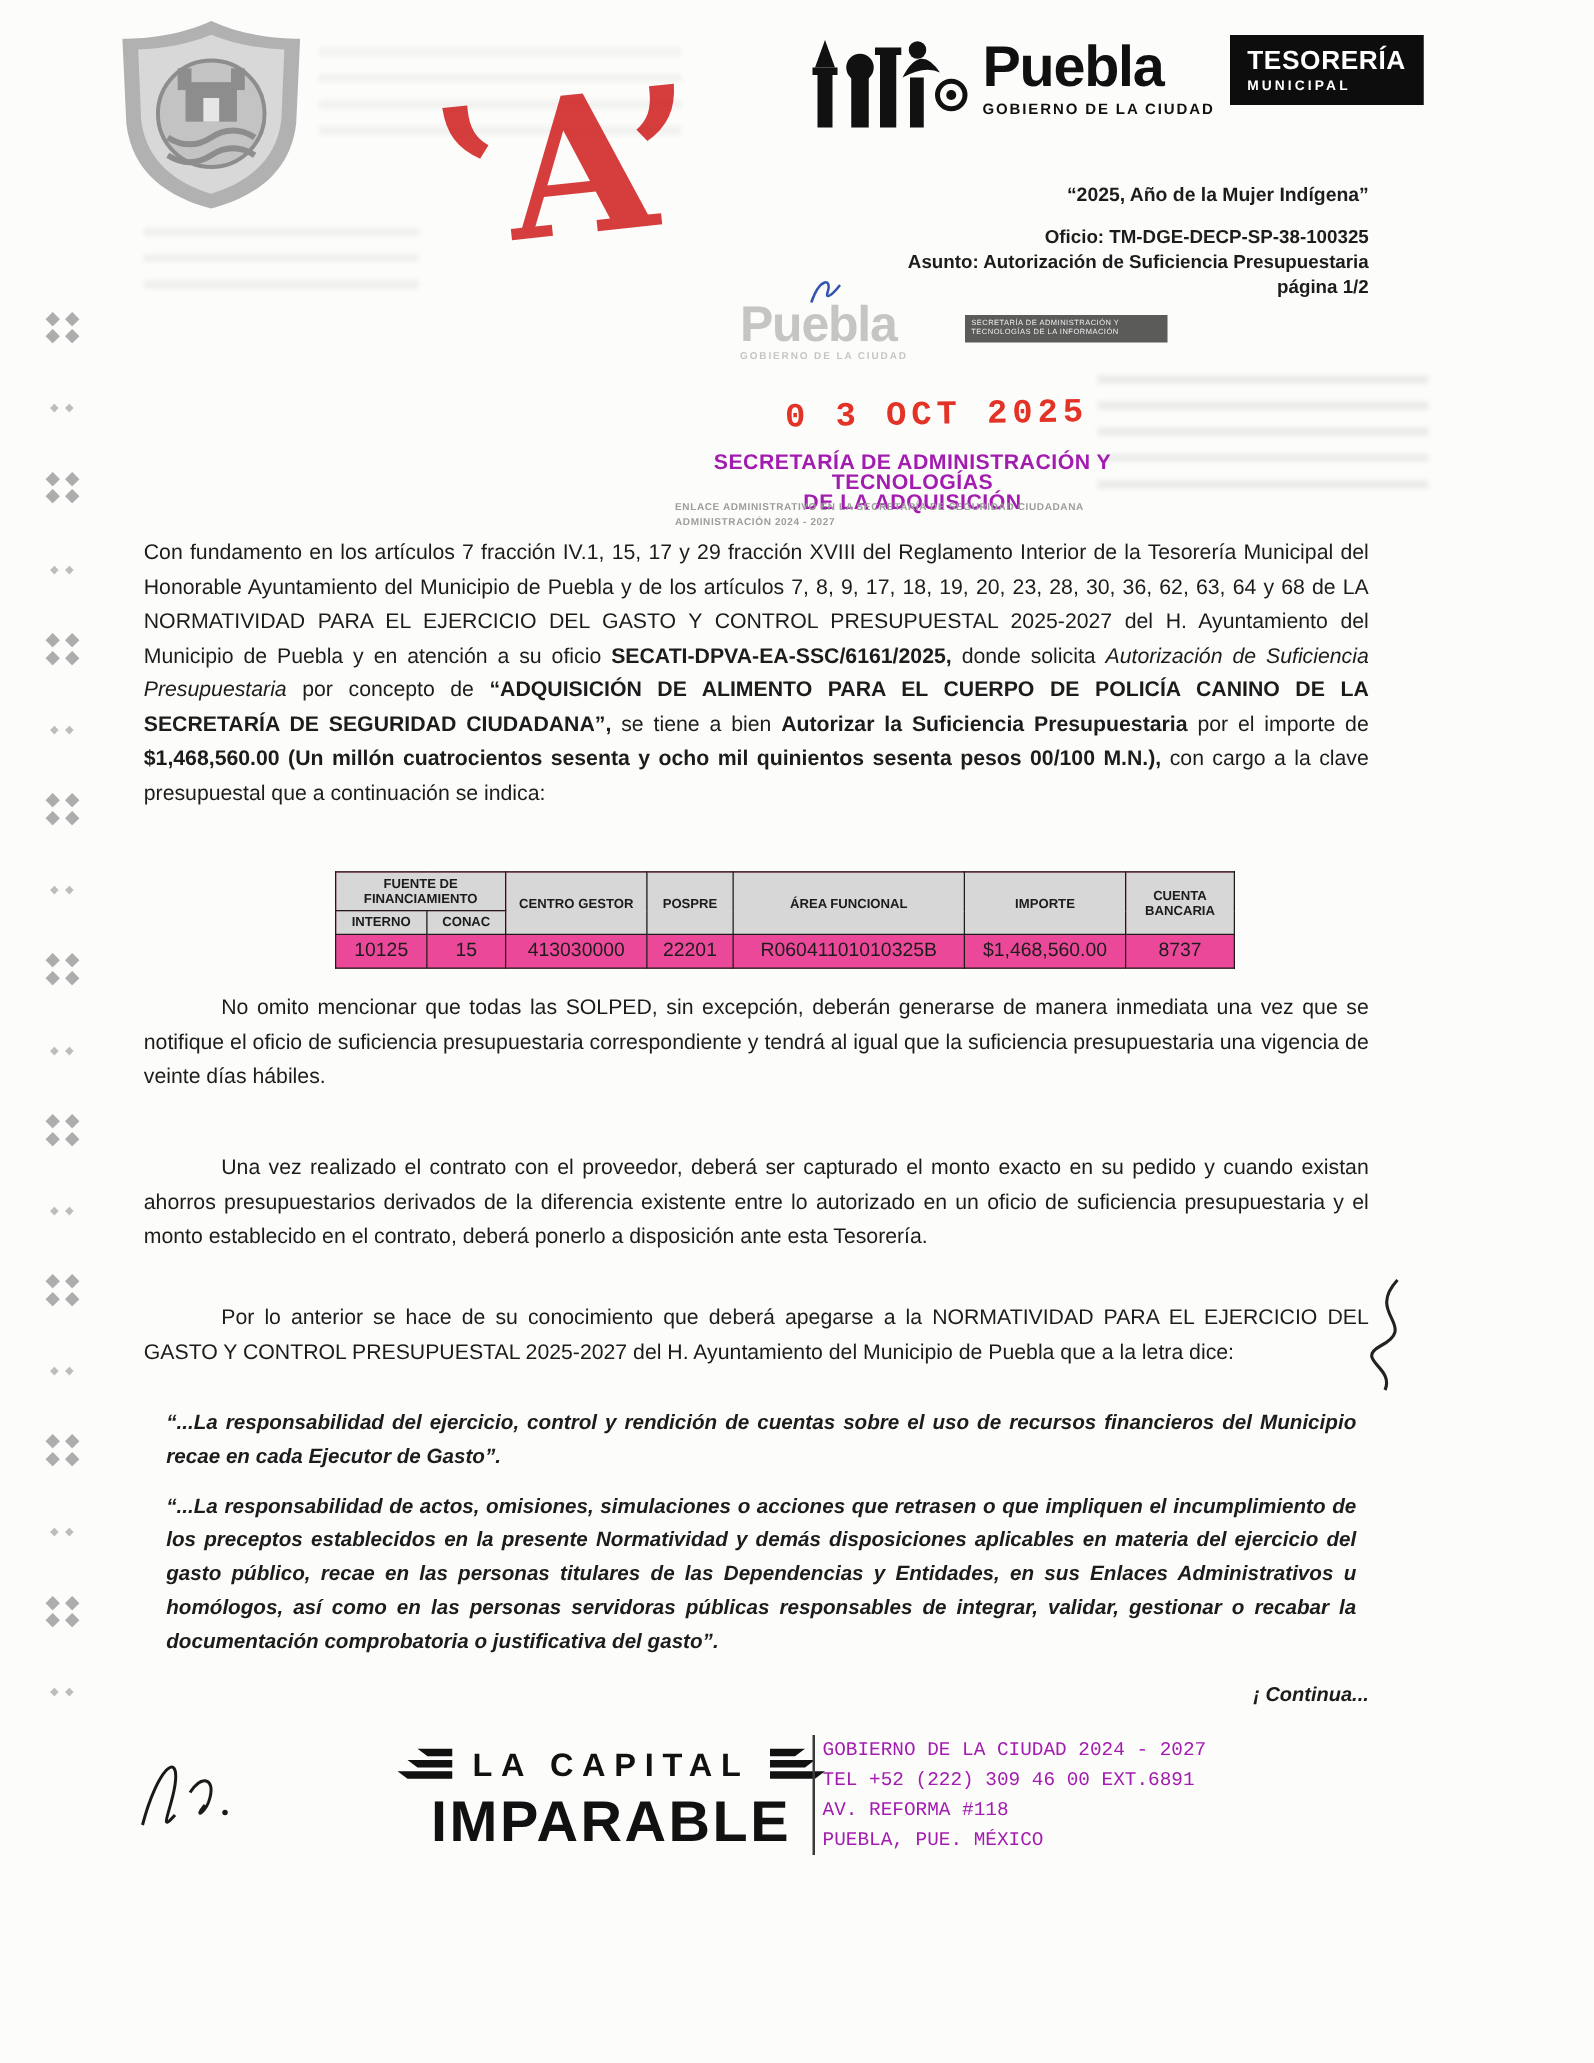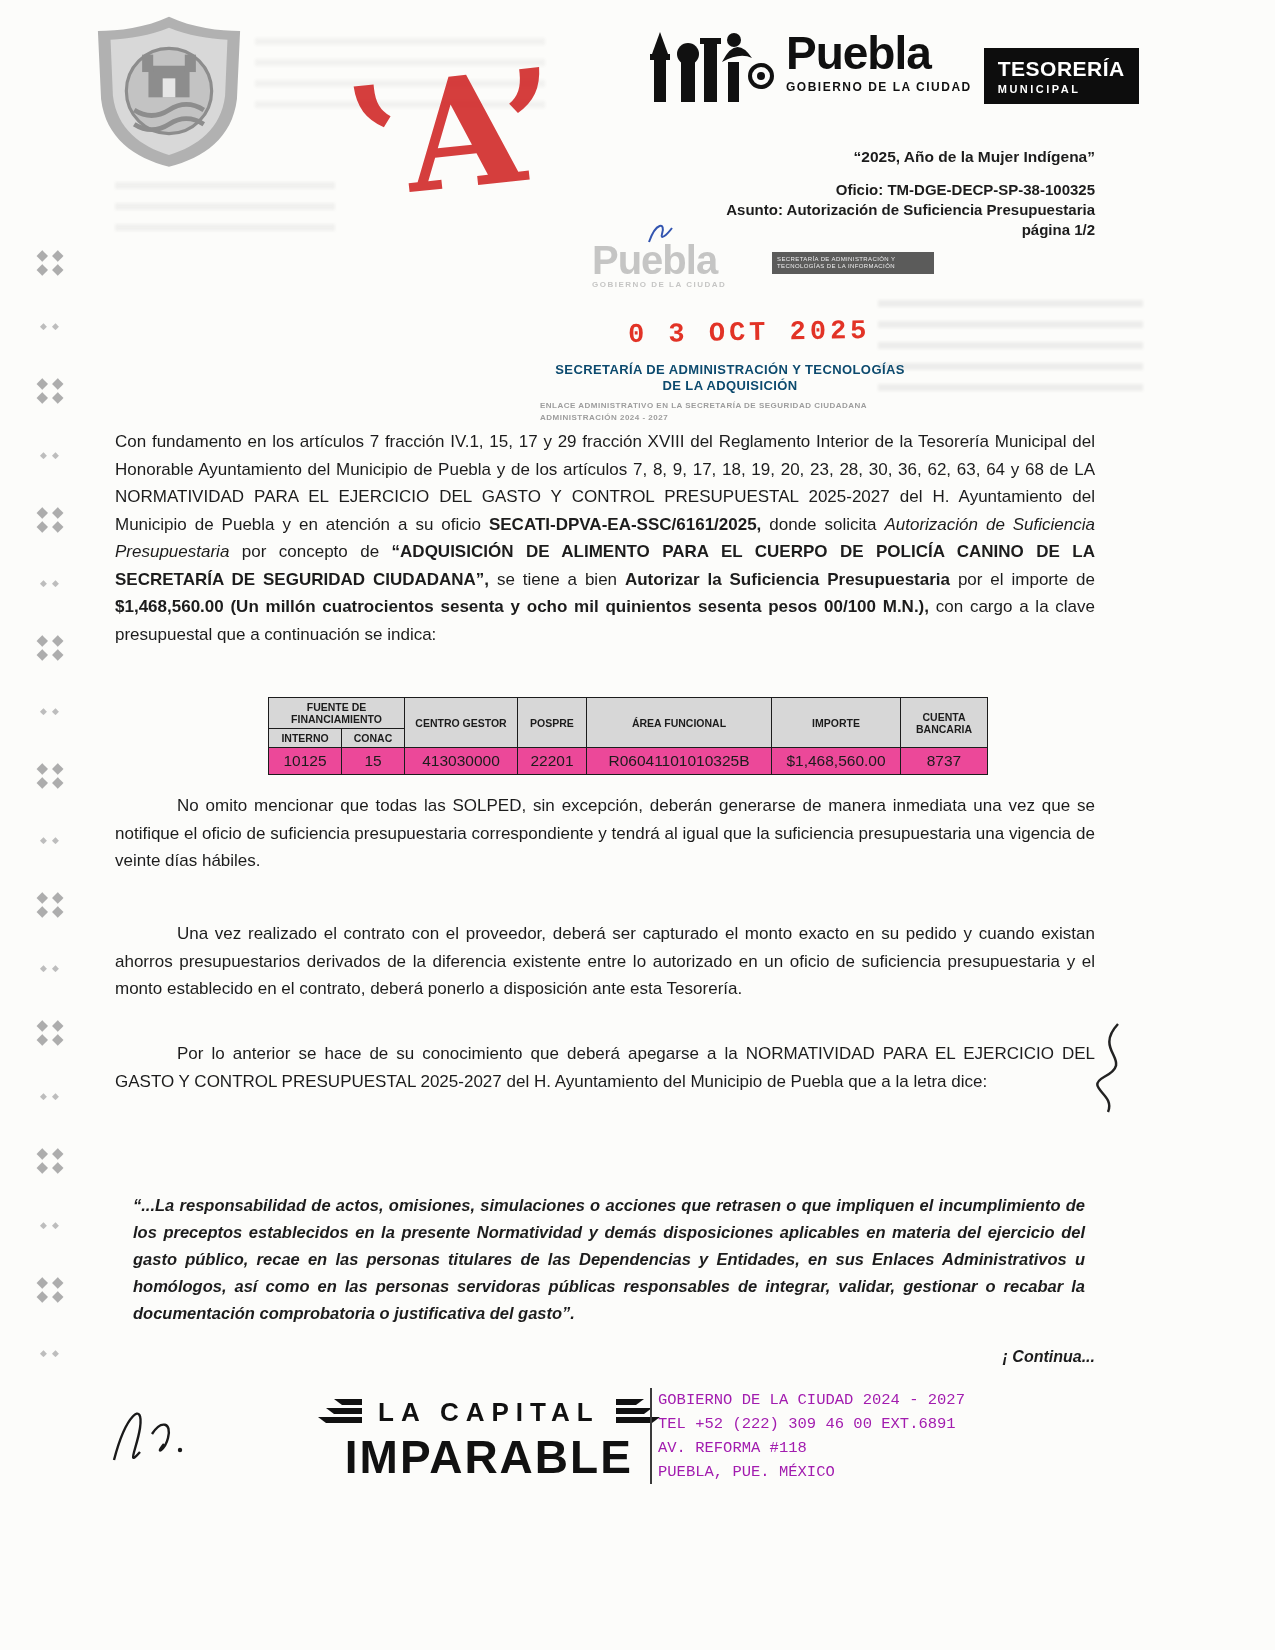--- a/index.html
+++ b/index.html
@@ -15,41 +15,41 @@
   .orn-small{font-size:9px;letter-spacing:5px;color:#bdbdbd;}
 
   
   .bleed{filter:blur(1.6px);opacity:.45;
          background:repeating-linear-gradient(180deg,rgba(100,100,100,.22) 0 7px,transparent 7px 21px);}
 
   
   .brand-wrap{display:flex;align-items:flex-start;}
   .brand-name{font-size:46px;font-weight:700;letter-spacing:-1px;color:#101010;line-height:50px;}
   .brand-tagline{font-size:12px;font-weight:700;letter-spacing:1.5px;color:#101010;text-align:right;margin-top:2px;}
-  .tesoreria-box{background:#0d0d0d;color:#fff;padding:9px 14px;margin-left:12px;min-width:118px;margin-top:20px;}
+  .tesoreria-box{background:#0d0d0d;color:#fff;padding:9px 14px;margin-left:12px;min-width:118px;}
   .tes-1{font-size:21px;font-weight:700;letter-spacing:.5px;}
   .tes-2{font-size:11px;font-weight:700;letter-spacing:2.5px;margin-top:2px;}
 
   .slogan{right:180px;top:148px;font-weight:700;font-size:15.5px;}
   .ref-line{right:180px;font-size:15px;font-weight:700;}
   .red-mark{left:352px;top:58px;font-family:"DejaVu Serif",serif;font-size:152px;font-weight:700;
             color:#cf1d1d;opacity:.85;transform:rotate(-6deg);line-height:1;}
 
   .recipient{left:115px;top:286px;font-weight:700;font-size:17.5px;line-height:24px;}
 
   
   .stamp-ghost{left:592px;top:240px;opacity:.5;color:#8f8f8f;}
   .stamp-ghost .g-name{font-size:40px;font-weight:700;letter-spacing:-1px;line-height:40px;filter:blur(.6px);}
   .stamp-ghost .g-tag{font-size:8px;font-weight:700;letter-spacing:1.5px;text-align:right;filter:blur(.4px);}
   .stamp-badge{left:772px;top:252px;width:152px;background:rgba(45,45,45,.78);color:#eee;
                font-size:6px;line-height:7px;padding:4px 5px;letter-spacing:.4px;filter:blur(.3px);}
   .stamp-date{left:628px;top:318px;color:#e23326;font-family:"Liberation Mono",monospace;
               font-weight:700;font-size:27px;letter-spacing:4px;transform:rotate(-1deg);}
-  .stamp-sec{left:540px;top:362px;width:380px;text-align:center;color:#0c4a6e;
-             font-weight:700;font-size:13px;line-height:16px;letter-spacing:.4px;}
+  .stamp-sec{left:540px;top:362px;width:380px;text-align:center;color:#a21caf;
+             font-weight:700;font-size:17px;line-height:16px;letter-spacing:.4px;}
   .stamp-sub{left:540px;top:400px;width:380px;text-align:left;color:#9d9d9d;
              font-weight:700;font-size:8px;line-height:12px;letter-spacing:.5px;}
 
   
   .para{left:115px;width:980px;font-size:17px;line-height:27.5px;text-align:justify;}
   .indent{text-indent:62px;}
   .quote{left:133px;width:952px;font-size:16.5px;line-height:27px;font-weight:700;
          font-style:italic;text-align:justify;}
   .continua{right:180px;top:1348px;font-weight:700;font-style:italic;font-size:16px;}
 
@@ -195,20 +195,21 @@
         <td>$1,468,560.00</td>
         <td>8737</td>
       </tr>
     </tbody>
   </table>
 
   <div class="abs para indent" style="top:792px;">No omito mencionar que todas las SOLPED, sin excepción, deberán generarse de manera inmediata una vez que se notifique el oficio de suficiencia presupuestaria correspondiente y tendrá al igual que la suficiencia presupuestaria una vigencia de veinte días hábiles.</div>
   <div class="abs para indent" style="top:920px;">Una vez realizado el contrato con el proveedor, deberá ser capturado el monto exacto en su pedido y cuando existan ahorros presupuestarios derivados de la diferencia existente entre lo autorizado en un oficio de suficiencia presupuestaria y el monto establecido en el contrato, deberá ponerlo a disposición ante esta Tesorería.</div>
   <div class="abs para indent" style="top:1040px;">Por lo anterior se hace de su conocimiento que deberá apegarse a la NORMATIVIDAD PARA EL EJERCICIO DEL GASTO Y CONTROL PRESUPUESTAL 2025-2027 del H. Ayuntamiento del Municipio de Puebla que a la letra dice:</div>
 
+  <div class="abs quote" style="top:1125px;">“...La responsabilidad del ejercicio, control y rendición de cuentas sobre el uso de recursos financieros del Municipio recae en cada Ejecutor de Gasto”.</div>
   <div class="abs quote" style="top:1192px;">“...La responsabilidad de actos, omisiones, simulaciones o acciones que retrasen o que impliquen el incumplimiento de los preceptos establecidos en la presente Normatividad y demás disposiciones aplicables en materia del ejercicio del gasto público, recae en las personas titulares de las Dependencias y Entidades, en sus Enlaces Administrativos u homólogos, así como en las personas servidoras públicas responsables de integrar, validar, gestionar o recabar la documentación comprobatoria o justificativa del gasto”.</div>
 
   <div class="abs continua">¡ Continua...</div>
 
   <svg class="abs" style="left:1078px;top:1022px;" width="70" height="95" viewBox="0 0 70 95">
     <path d="M40 2 C 14 30, 58 38, 26 55 C 6 66, 38 72, 30 90" stroke="#222" stroke-width="2.5" fill="none"></path>
   </svg>
   <svg class="abs" style="left:106px;top:1390px;" width="95" height="95" viewBox="0 0 95 95">
     <path d="M8 70 C 20 24, 38 10, 34 38 C 31 58, 20 78, 34 62" stroke="#1a1a1a" stroke-width="2.4" fill="none"></path>
     <path d="M46 44 C 55 30, 66 32, 62 48 C 59 60, 48 66, 58 54" stroke="#1a1a1a" stroke-width="2.4" fill="none"></path>

